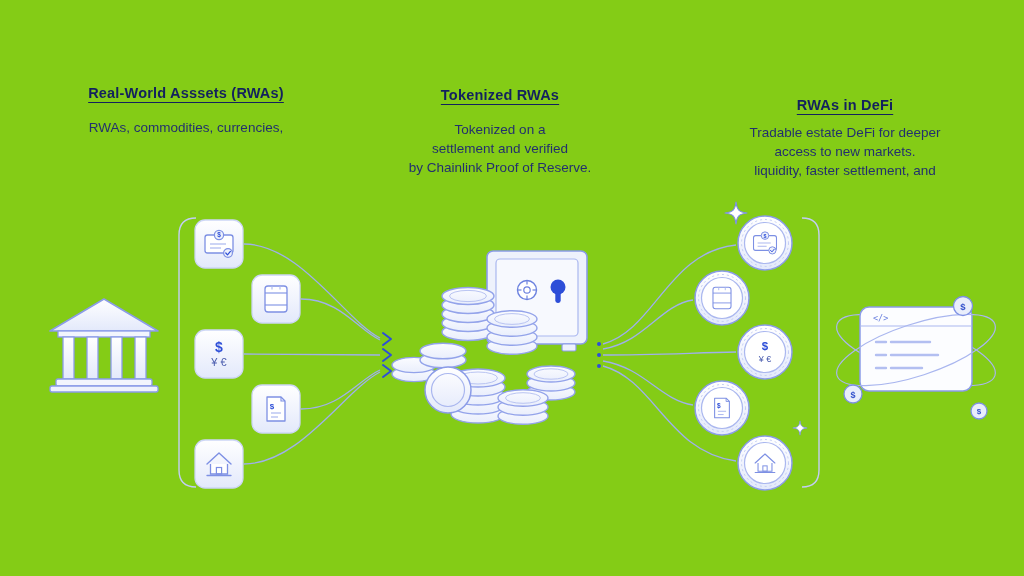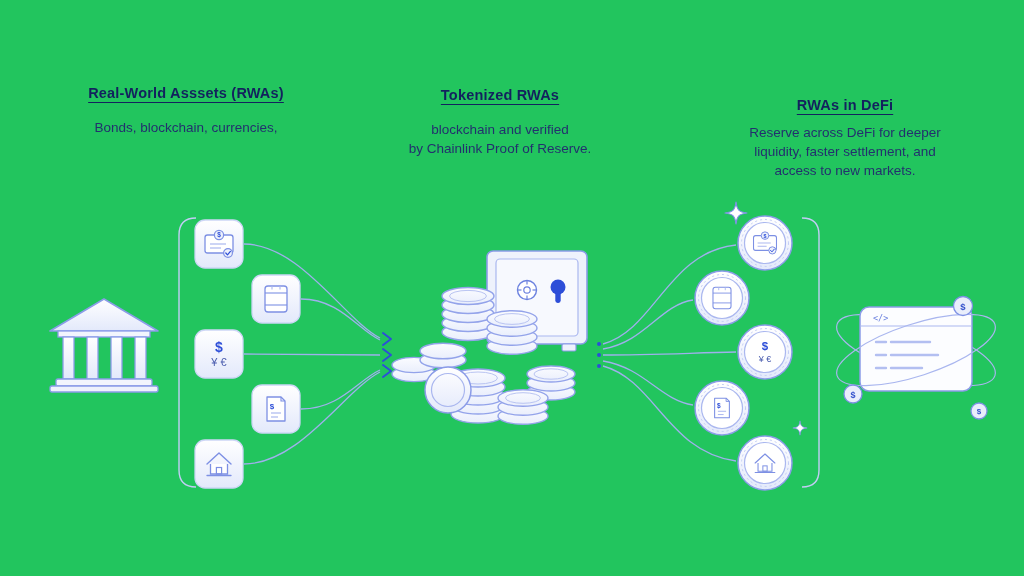--- a/index.html
+++ b/index.html
@@ -3,21 +3,21 @@
 <meta charset="utf-8">
 <style>
   * { margin:0; padding:0; box-sizing:border-box; }
   html,body { width:1024px; height:576px; }
   body {
     background:#ffffff;
     font-family:"Liberation Sans", sans-serif;
     position:relative;
     overflow:hidden;
   }
-  .canvas { position:absolute; inset:0; width:1024px; height:576px; background:#22c55e; }
+  .canvas { position:absolute; inset:0; width:1024px; height:576px; background:#84cc16; }
   .col { position:absolute; text-align:center; }
   .col h2 {
     font-size:14.5px; font-weight:bold; color:#13215e;
     text-decoration:underline; text-underline-offset:4px; letter-spacing:.2px;
   }
   .col .desc { margin-top:17px; font-size:13.5px; line-height:19px; color:#23306e; }
   .col .desc span { display:block; }
   .col1 { left:60px;  top:85px; width:252px; }
   .col2 { left:390px; top:87px; width:220px; }
   .col3 { left:725px; top:97px; width:240px; }
@@ -25,38 +25,39 @@
   .diagram-svg { position:absolute; left:0; top:196px; }
 </style>
 </head>
 <body>
 
 <div class="canvas">
 
   <div class="col col1">
     <h2>Real-World Asssets (RWAs)</h2>
     <p class="desc">
-      <span>Bonds, blockchain, currencies,</span>
+      <span>RWAs, commodities, currencies,</span>
     </p>
   </div>
 
   <div class="col col2">
     <h2>Tokenized RWAs</h2>
     <p class="desc">
-      <span>blockchain and verified</span>
+      <span>Tokenized on a</span>
+      <span>settlement and verified</span>
       <span>by Chainlink Proof of Reserve.</span>
     </p>
   </div>
 
   <div class="col col3">
     <h2>RWAs in DeFi</h2>
     <p class="desc">
-      <span>Reserve across DeFi for deeper</span>
+      <span>Tradable estate DeFi for deeper</span>
+      <span>access to new markets.</span>
       <span>liquidity, faster settlement, and</span>
-      <span>access to new markets.</span>
     </p>
   </div>
 
   <svg class="diagram-svg" width="1024" height="330" viewBox="0 196 1024 330">
     <defs>
       <linearGradient id="tileGrad" x1="0" y1="0" x2="0" y2="1">
         <stop offset="0" stop-color="#ffffff"></stop>
         <stop offset="1" stop-color="#e3e9fb"></stop>
       </linearGradient>
       <linearGradient id="coinGrad" x1="0" y1="0" x2="0" y2="1">

